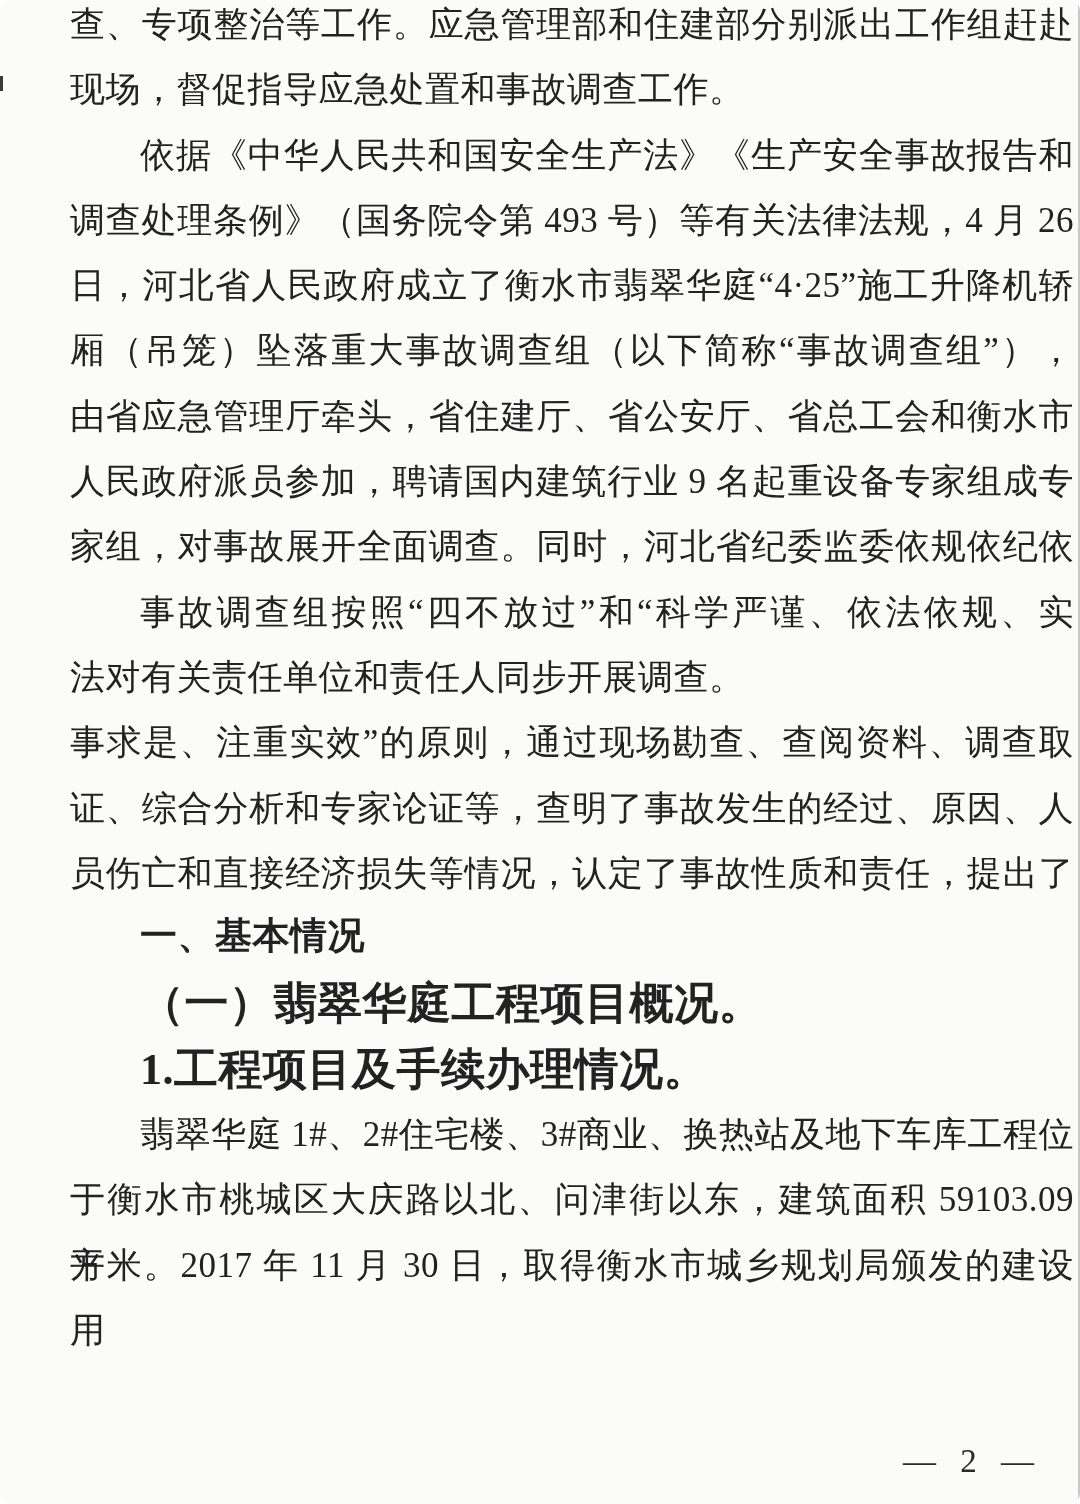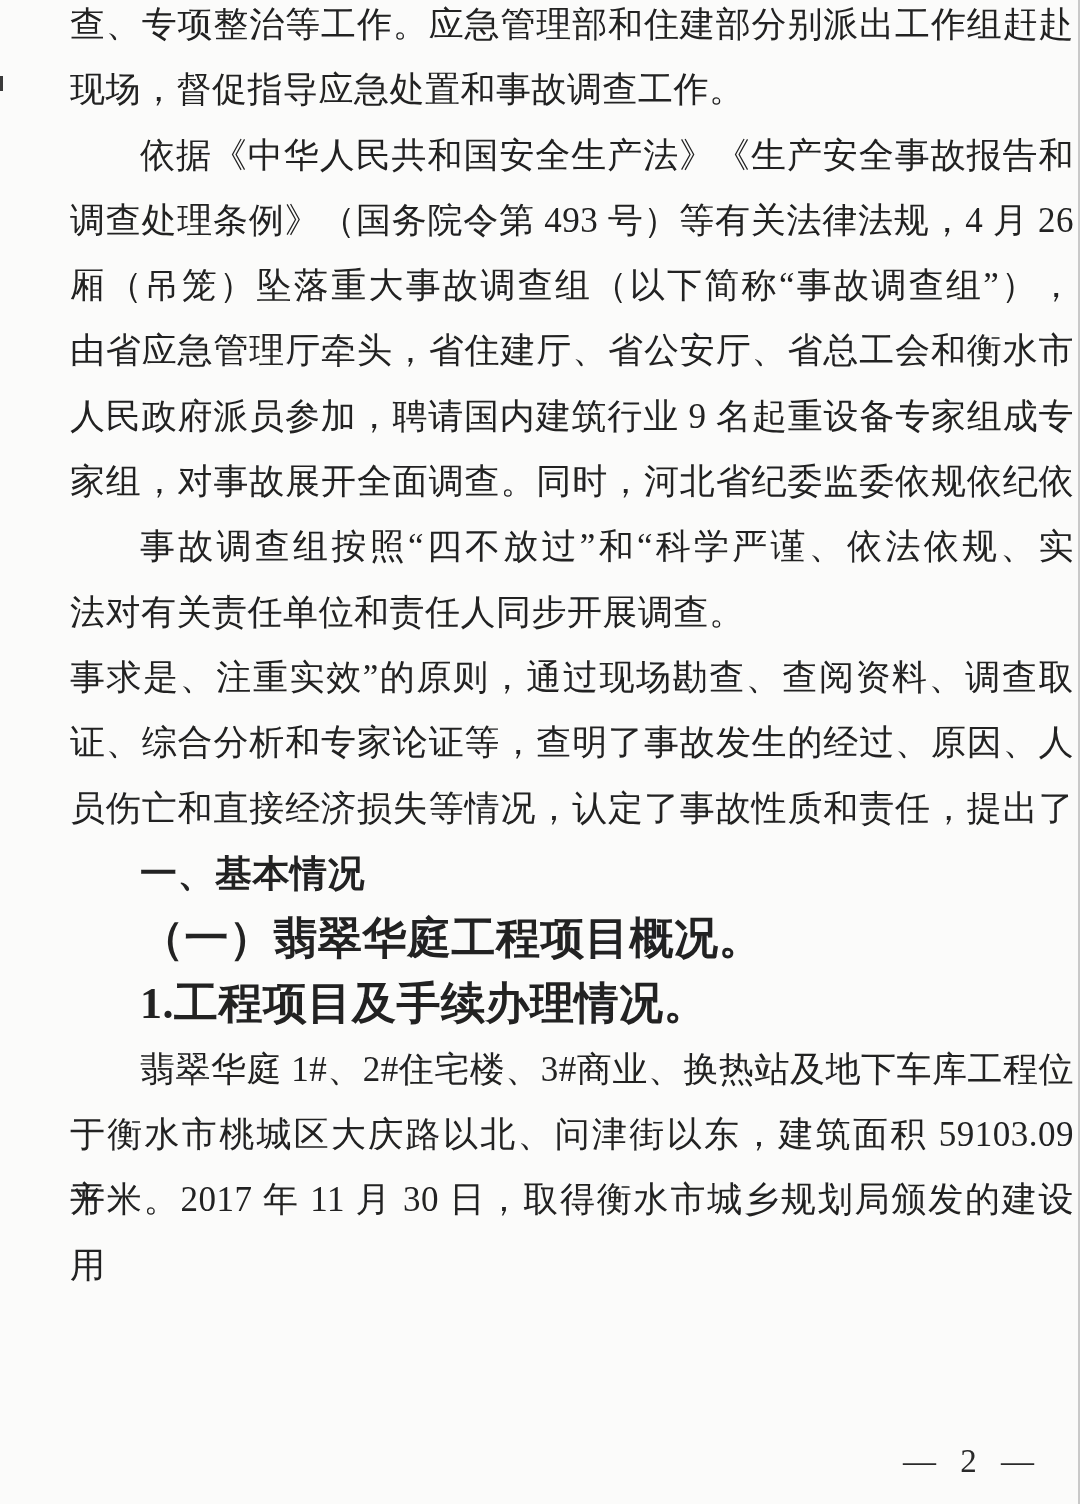--- a/index.html
+++ b/index.html
@@ -12,20 +12,21 @@
     height: 1504px;
     font-family: "Liberation Serif", serif;
   }
   .page {
     position: relative;
     width: 1080px;
     height: 1504px;
     overflow: hidden;
     background: #fbfbfa;
     color: #222222;
+    border-radius: 11px;
   }
   .text-block {
     position: absolute;
     top: -8px;
     left: 0;
     right: 0;
     padding: 0 6px 0 70px;
   }
   .line {
     display: block;
@@ -40,21 +41,21 @@
     text-align-last: justify;
   }
   .line.nojust {
     text-align: right;
     text-align-last: left;
   }
   .line.ind {
     text-indent: 70px;
   }
   .line.heading-1 {
-    font-family: Liberation Serif, serif;
+    font-family: Liberation Mono, monospace;
     font-weight: bold;
     font-size: 37px;
   }
   .line.heading-2 {
     font-weight: bold;
     font-size: 44px;
   }
   .footer {
     position: absolute;
     top: 1443px;
@@ -85,20 +86,21 @@
 
 <div class="page">
   <div class="edge-mark"></div>
   <div class="right-shadow"></div>
 
   <div class="text-block">
       <div class="line body just">查、专项整治等工作。应急管理部和住建部分别派出工作组赶赴</div>
       <div class="line body nojust">现场，督促指导应急处置和事故调查工作。</div>
       <div class="line body ind just">依据《中华人民共和国安全生产法》《生产安全事故报告和</div>
       <div class="line body just">调查处理条例》（国务院令第 493 号）等有关法律法规，4 月 26</div>
+      <div class="line body just">日，河北省人民政府成立了衡水市翡翠华庭“4·25”施工升降机轿</div>
       <div class="line body just">厢（吊笼）坠落重大事故调查组（以下简称“事故调查组”），</div>
       <div class="line body just">由省应急管理厅牵头，省住建厅、省公安厅、省总工会和衡水市</div>
       <div class="line body just">人民政府派员参加，聘请国内建筑行业 9 名起重设备专家组成专</div>
       <div class="line body just">家组，对事故展开全面调查。同时，河北省纪委监委依规依纪依</div>
       <div class="line body ind just">事故调查组按照“四不放过”和“科学严谨、依法依规、实</div>
       <div class="line body nojust">法对有关责任单位和责任人同步开展调查。</div>
       <div class="line body just">事求是、注重实效”的原则，通过现场勘查、查阅资料、调查取</div>
       <div class="line body just">证、综合分析和专家论证等，查明了事故发生的经过、原因、人</div>
       <div class="line body just">员伤亡和直接经济损失等情况，认定了事故性质和责任，提出了</div>
       <div class="line heading-1 ind nojust">一、基本情况</div>

